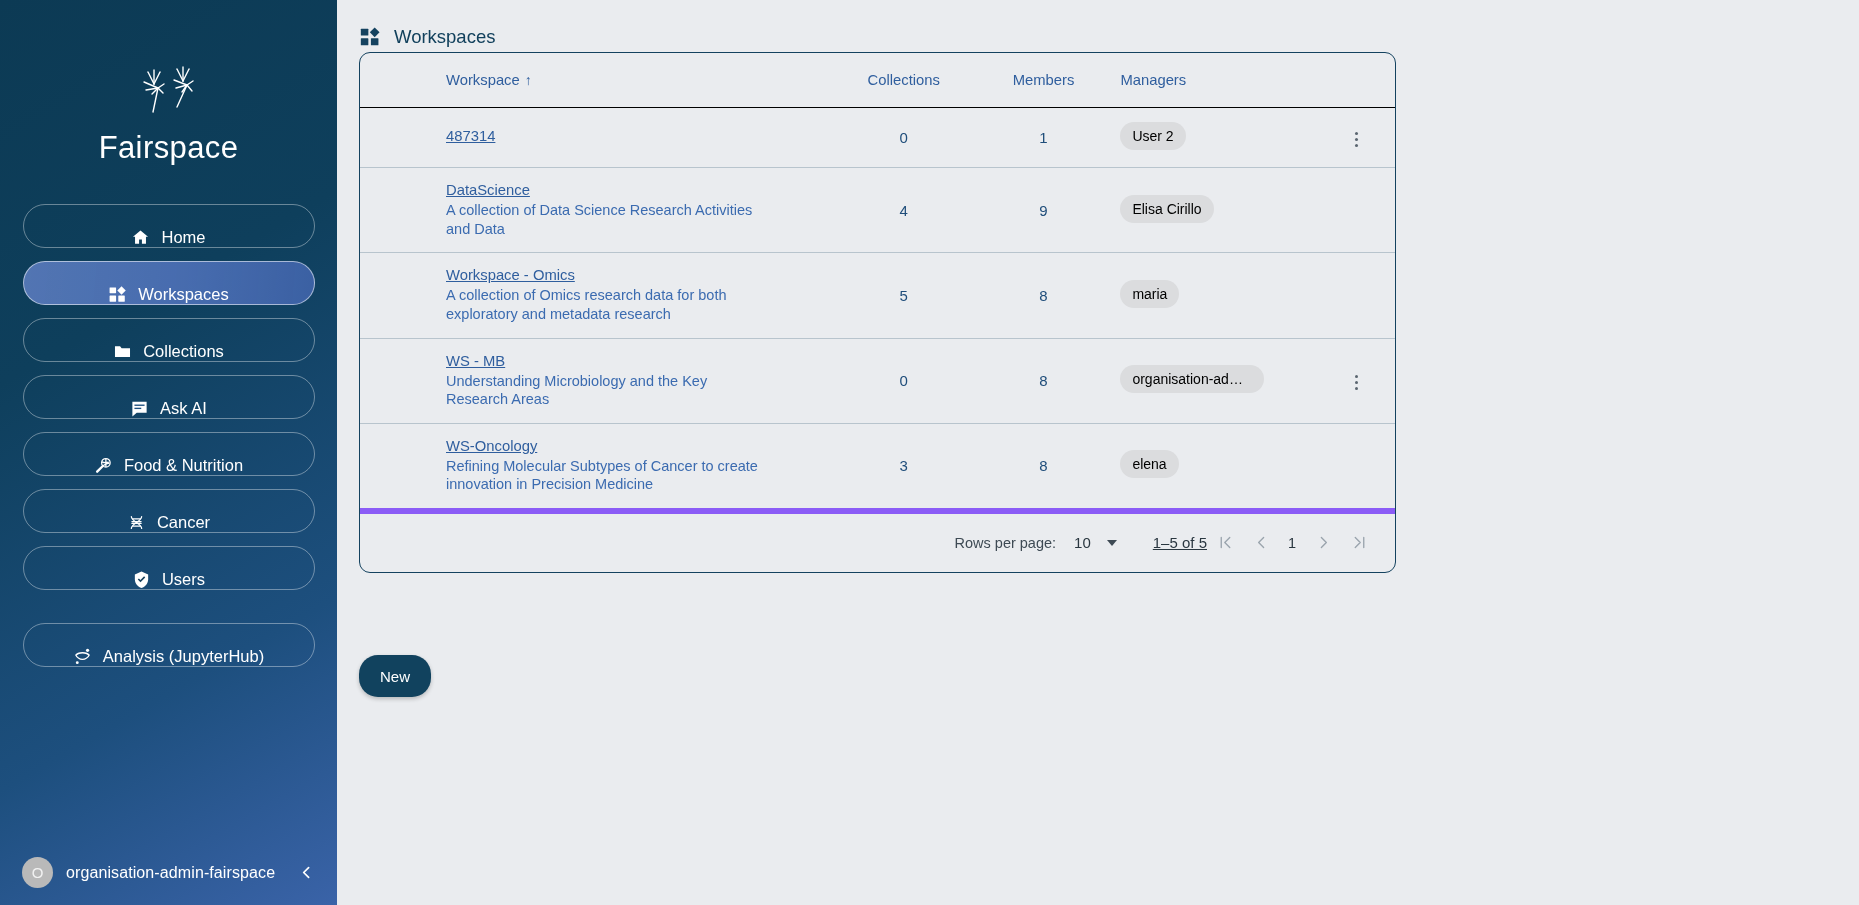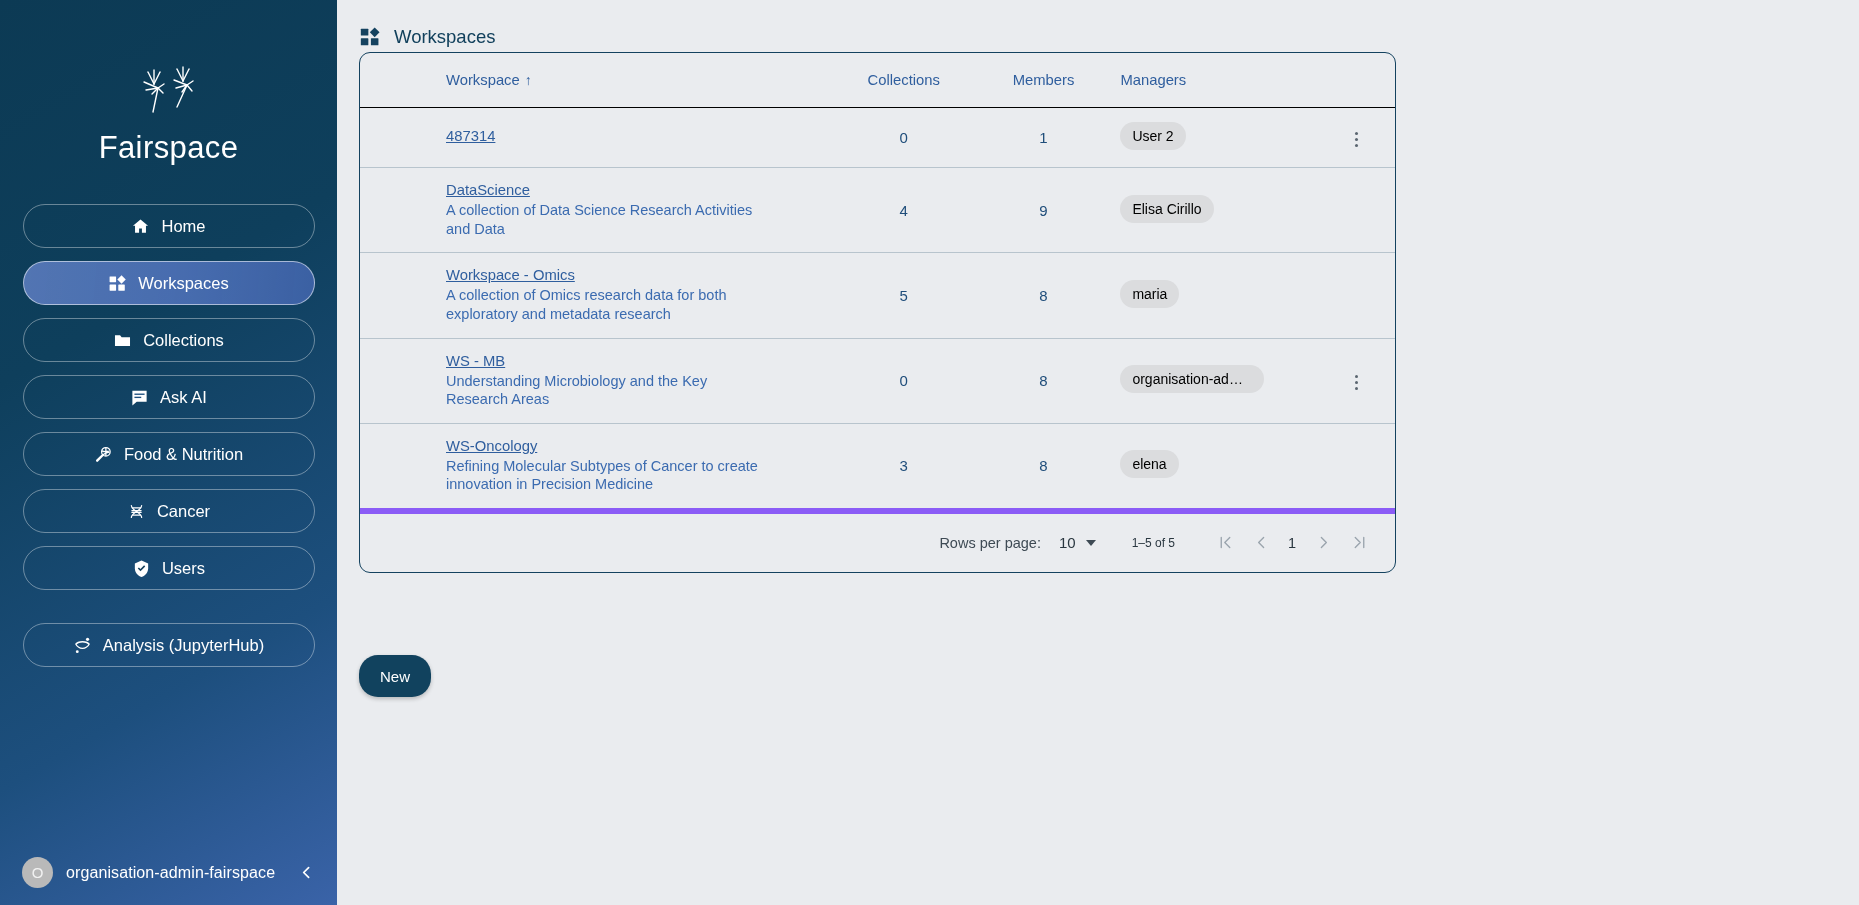--- a/index.html
+++ b/index.html
@@ -29,21 +29,21 @@
   .logo-text {
     margin-top: 6px;
     font-size: 31px; letter-spacing: 0.4px; font-weight: 400; color: #fff;
   }
   .nav { margin-top: 38px; width: 100%; display: flex; flex-direction: column; align-items: center; }
   .nav-item {
     width: 292px; height: 44px;
     margin-bottom: 13px;
     border-radius: 22px;
     border: 1px solid rgba(255,255,255,0.38);
-    display: flex; align-items: center; justify-content: center;
+    display: flex; align-items: flex-end; justify-content: center;
     gap: 11px;
     font-size: 16.5px; color: #ffffff;
     cursor: pointer;
     background: transparent;
   }
   .nav-item.active {
     background: linear-gradient(95deg, rgba(88,122,186,0.92) 0%, rgba(74,110,178,0.96) 55%, rgba(64,100,170,0.9) 100%);
     border-color: rgba(255,255,255,0.55);
   }
   .nav-item .ic { width: 19px; height: 19px; display: inline-flex; align-items: center; justify-content: center; }
@@ -142,25 +142,25 @@
   .kebab i { width: 3.2px; height: 3.2px; border-radius: 50%; background: #5b6670; display: block; }
 
   
   .pagination {
     display: flex; align-items: center; justify-content: flex-end;
     gap: 0; padding: 13px 18px 13px 0;
     font-size: 14.5px; color: #3e4a54;
   }
   .rpp-label { margin-right: 18px; }
   .rpp-select {
-    display: flex; align-items: center; gap: 10px;
+    display: flex; align-items: center; gap: 16px;
     cursor: pointer; color: #2a3740; font-size: 15px;
   }
   .rpp-caret { width: 0; height: 0; border-left: 5px solid transparent; border-right: 5px solid transparent; border-top: 6px solid #3e4a54; }
-  .range { margin-left: 36px; margin-right: 32px; color: #2a3740; font-size: 12px; }
+  .range { margin-left: 36px; color: #2a3740; font-size: 15px; text-decoration: underline; }
   .pg-btn {
     width: 36px; height: 32px;
     display: inline-flex; align-items: center; justify-content: center;
     color: #9aa4ad; cursor: pointer; font-size: 16px;
   }
   .pg-num { width: 26px; text-align: center; color: #2a3740; font-size: 14.5px; }
 
   .new-btn {
     position: absolute; left: 22px; top: 655px;
     background: #11425e; color: #ffffff;

